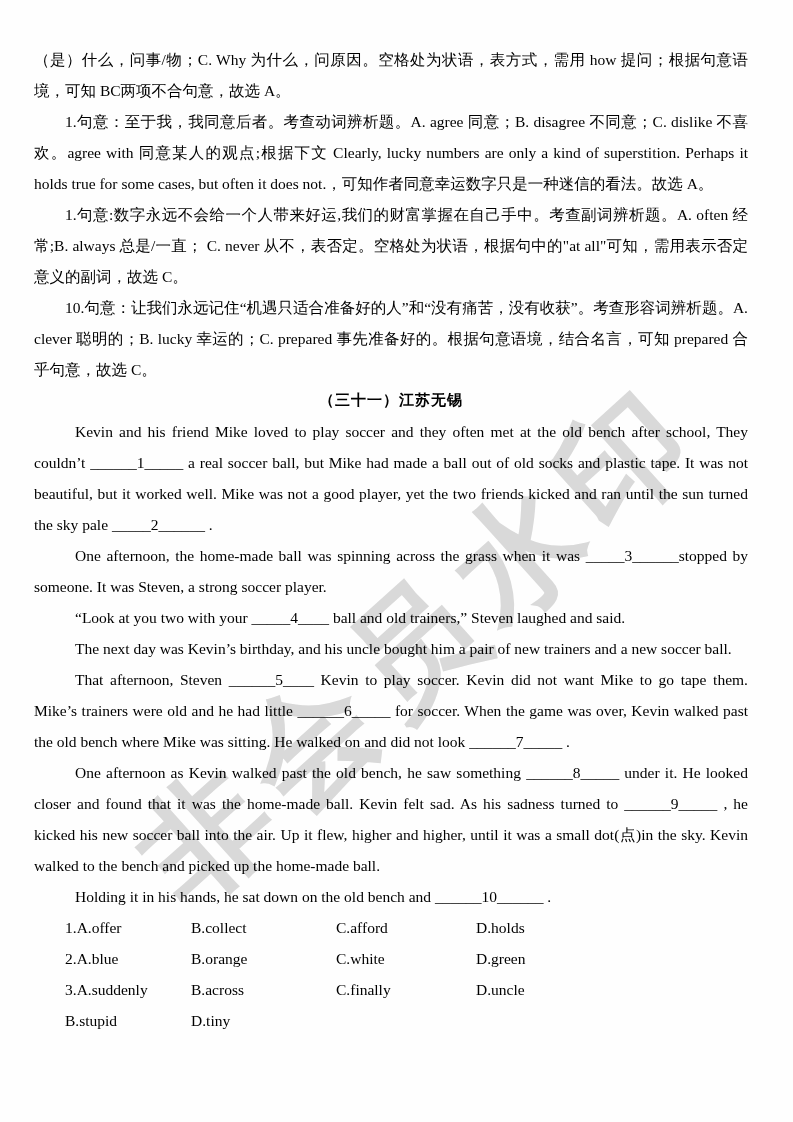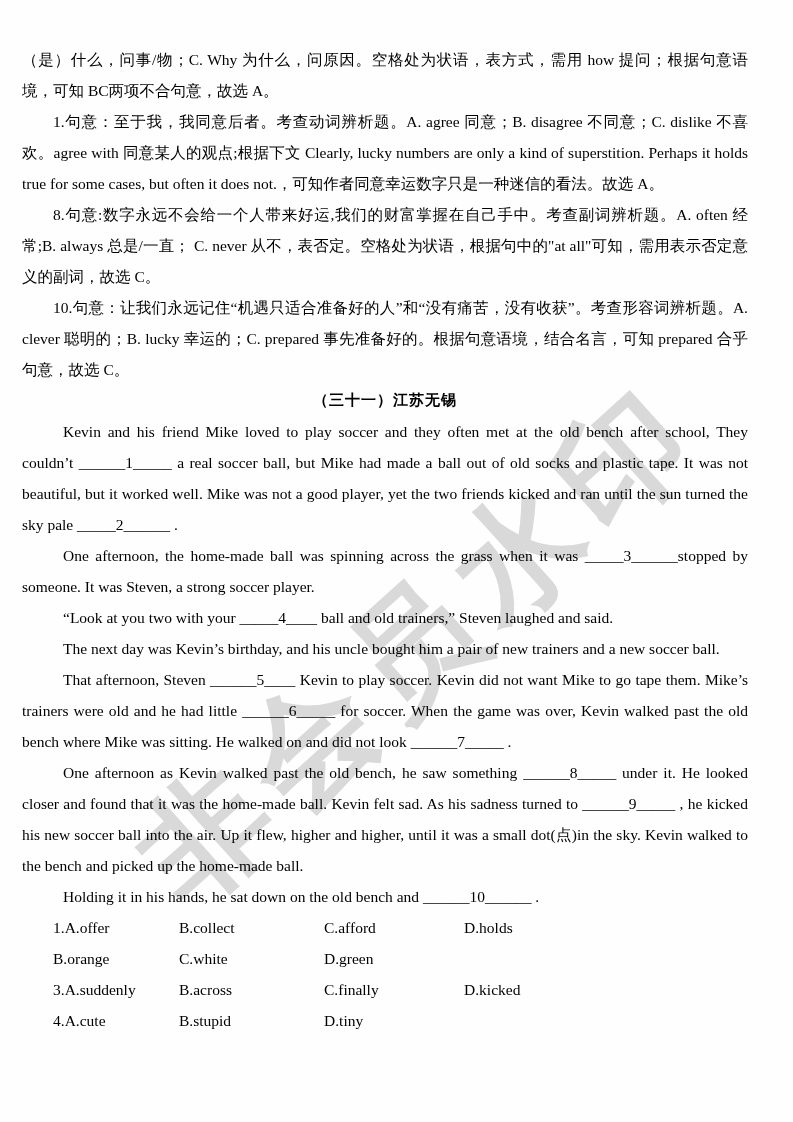--- a/index.html
+++ b/index.html
@@ -30,21 +30,21 @@
     font-size: 126px;
     letter-spacing: 14px;
     white-space: nowrap;
     color: rgba(185, 185, 185, 0.55);
     z-index: 0;
     user-select: none;
   }
   .content {
     position: relative;
     z-index: 1;
-    padding: 44px 45px 0 22px;
+    padding: 44px 45px 0 34px;
     font-size: 15.5px;
     line-height: 31px;
     text-align: justify;
   }
   .content p { margin: 0; }
   .zh-indent { text-indent: 31px; }
   .en-indent { text-indent: 41px; }
   .section-heading {
     margin: 58px 0 24px 0;
     text-align: center;
@@ -69,21 +69,21 @@
 <div class="page">
 
   <div class="watermark">非会员水印</div>
 
   <div class="content">
 
     <p>（是）什么，问事/物；C. Why 为什么，问原因。空格处为状语，表方式，需用 how 提问；根据句意语境，可知 BC两项不合句意，故选 A。</p>
 
     <p class="zh-indent">1.句意：至于我，我同意后者。考查动词辨析题。A. agree 同意；B. disagree 不同意；C. dislike 不喜欢。agree with 同意某人的观点;根据下文 Clearly, lucky numbers are only a kind of superstition. Perhaps it holds true for some cases, but often it does not.，可知作者同意幸运数字只是一种迷信的看法。故选 A。</p>
 
-    <p class="zh-indent">8.句意:数字永远不会给一个人带来好运,我们的财富掌握在自己手中。考查副词辨析题。A. often 经常;B. always 总是/一直； C. never 从不，表否定。空格处为状语，根据句中的"at all"可知，需用表示否定意义的副词，故选 C。</p>
+    <p class="zh-indent">1.句意:数字永远不会给一个人带来好运,我们的财富掌握在自己手中。考查副词辨析题。A. often 经常;B. always 总是/一直； C. never 从不，表否定。空格处为状语，根据句中的"at all"可知，需用表示否定意义的副词，故选 C。</p>
 
     <p class="zh-indent">10.句意：让我们永远记住“机遇只适合准备好的人”和“没有痛苦，没有收获”。考查形容词辨析题。A. clever 聪明的；B. lucky 幸运的；C. prepared 事先准备好的。根据句意语境，结合名言，可知 prepared 合乎句意，故选 C。</p>
 
     <p class="section-heading">（三十一）江苏无锡</p>
 
     <p class="en-indent">Kevin and his friend Mike loved to play soccer and they often met at the old bench after school, They couldn’t ______1_____ a real soccer ball, but Mike had made a ball out of old socks and plastic tape. It was not beautiful, but it worked well. Mike was not a good player, yet the two friends kicked and ran until the sun turned the sky pale _____2______ .</p>
 
     <p class="en-indent">One afternoon, the home-made ball was spinning across the grass when it was _____3______stopped by someone. It was Steven, a strong soccer player.</p>
 
     <p class="en-indent">“Look at you two with your _____4____ ball and old trainers,” Steven laughed and said.</p>
@@ -97,32 +97,32 @@
     <p class="en-indent">Holding it in his hands, he sat down on the old bench and ______10______ .</p>
 
     <div class="qrow">
       <span class="qcell">1.A.offer</span>
       <span class="qcell">B.collect</span>
       <span class="qcell">C.afford</span>
       <span class="qcell">D.holds</span>
     </div>
 
     <div class="qrow">
+      <span class="qcell">2.A.blue</span>
       <span class="qcell">B.orange</span>
       <span class="qcell">C.white</span>
       <span class="qcell">D.green</span>
     </div>
 
     <div class="qrow">
       <span class="qcell">3.A.suddenly</span>
       <span class="qcell">B.across</span>
       <span class="qcell">C.finally</span>
-      <span class="qcell">D.kicked</span>
+      <span class="qcell">D.uncle</span>
     </div>
 
     <div class="qrow">
-      <span class="qcell">4.A.cute</span>
       <span class="qcell">B.stupid</span>
       <span class="qcell">D.tiny</span>
     </div>
 
   </div>
 </div>
 
 </body></html>

